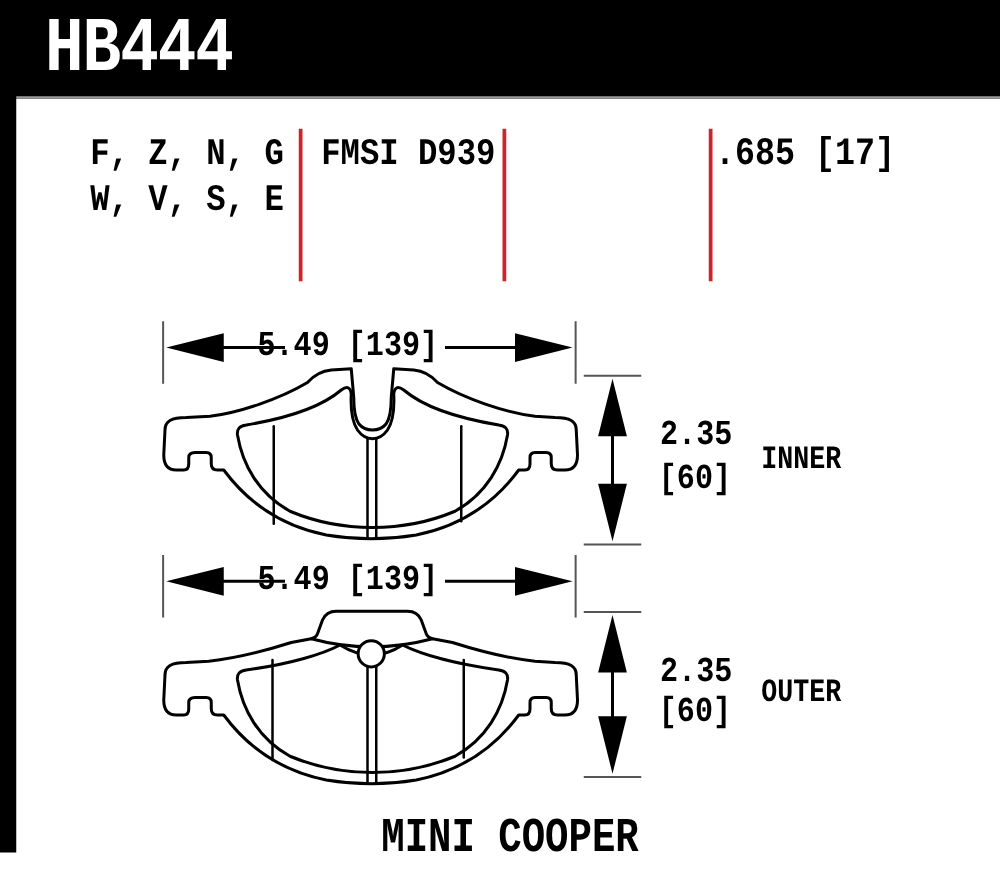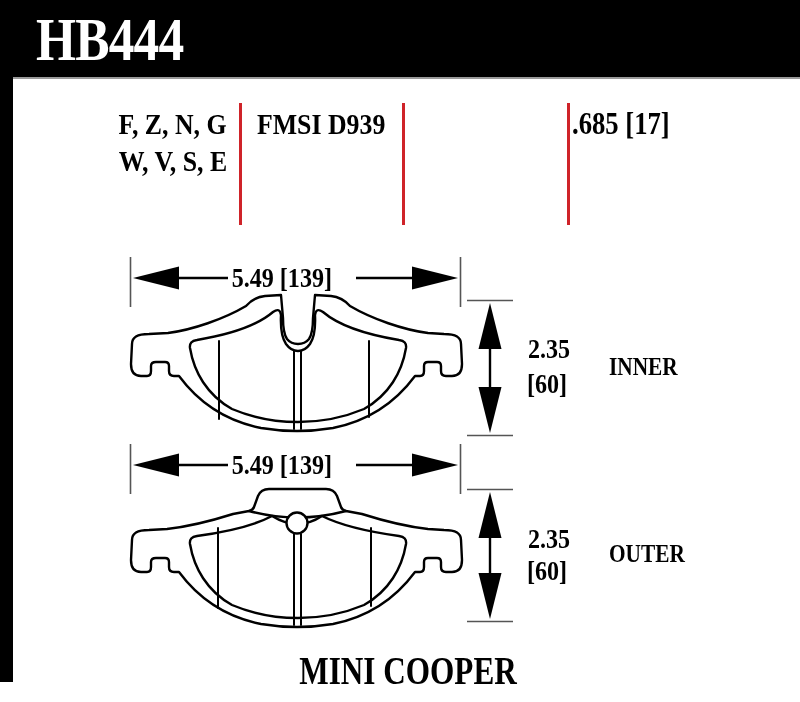--- a/index.html
+++ b/index.html
@@ -1,17 +1,17 @@
 <!DOCTYPE html>
 <html><head>
 <meta charset="utf-8">
 <style>
   html,body{margin:0;padding:0;background:#fff;}
   #stage{position:relative;width:800px;height:702px;background:#ffffff;overflow:hidden;
-         font-family:Liberation Serif, serif;}
+         font-family:Liberation Mono, monospace;}
   .bar{position:absolute;background:#000;}
   #topbar{left:0;top:0;width:800px;height:79px;border-bottom:2px solid #9a9a9a;box-sizing:border-box;}
   #leftstrip{left:0;top:0;width:13px;height:682px;}
   svg{position:absolute;left:0;top:0;}
   .txt{position:absolute;font-weight:bold;color:#000;white-space:nowrap;line-height:1.08;}
   #part-number{left:36px;top:0;height:79px;line-height:79px;font-size:62px;color:#fff;
                transform:scaleX(0.83);transform-origin:0 50%;letter-spacing:-1px;}
   .spec{font-size:30px;transform:scaleX(0.86);}
   #compounds-1,#compounds-2{right:573px;text-align:right;transform-origin:100% 0;}
   #compounds-1{top:108px;}

